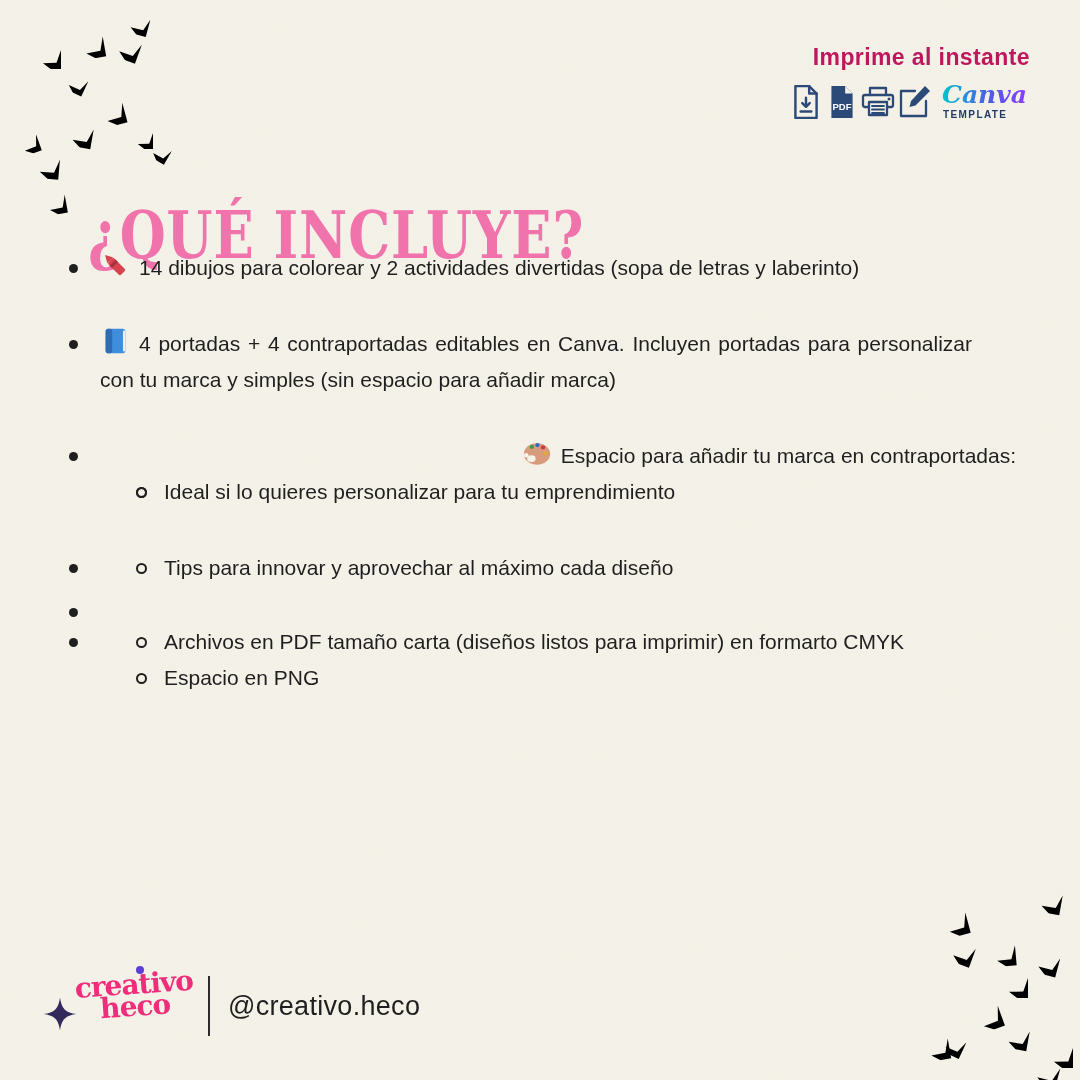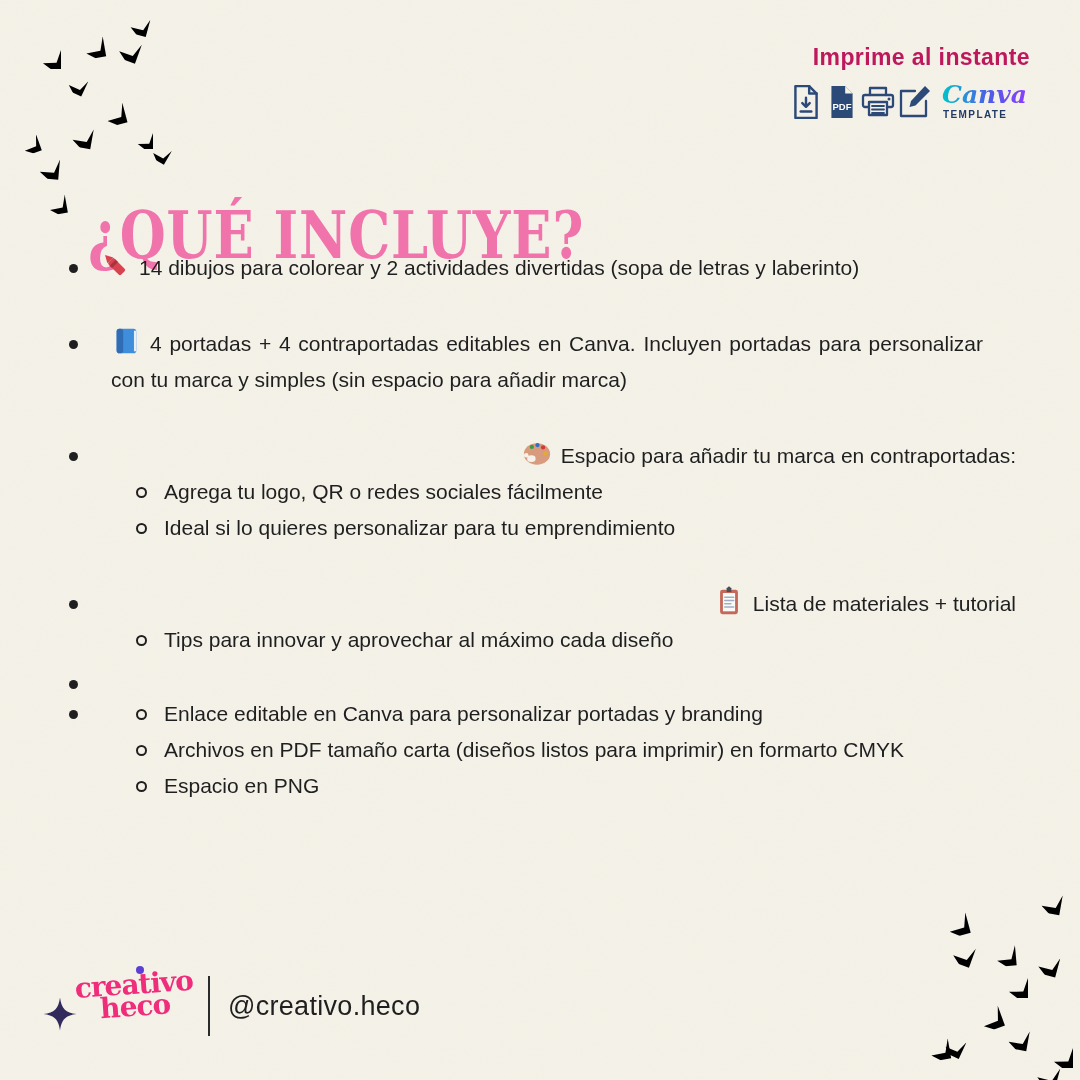--- a/index.html
+++ b/index.html
@@ -31,21 +31,21 @@
   }
 
   
   .content{position:absolute;left:100px;top:250px;width:916px;z-index:3;font-size:21px;line-height:36px;}
   .item{position:relative;margin-bottom:40px;}
   .item.tight{margin-bottom:8px;}
   .item.empty{margin-bottom:2px;min-height:28px;}
   .bullet{position:absolute;left:-31px;top:14px;width:9px;height:9px;background:#1f1f1f;border-radius:50%;}
   .item-text{margin:0;text-align:right;}
   .just{text-align:justify;}
-  .narrow{max-width:872px;margin-left:11px;}
+  .narrow{max-width:872px;}
   .emoji{width:30px;height:30px;vertical-align:-5px;margin-right:9px;}
   .sub{list-style:none;margin:0;padding:0 0 0 36px;}
   .sub li{position:relative;padding-left:28px;}
   .sub-circle{position:absolute;left:0;top:13px;width:11px;height:11px;border:2.5px solid #1f1f1f;border-radius:50%;box-sizing:border-box;background:transparent;}
 
   
   .footer{position:absolute;left:48px;bottom:40px;display:flex;align-items:center;gap:18px;z-index:3;}
   .logo{position:relative;width:142px;height:68px;}
   .sparkle{position:absolute;left:-6px;top:24px;width:36px;height:36px;}
   .sparkle path{fill:#332a5c;}
@@ -221,47 +221,39 @@
       <p class="item-text"><svg class="emoji" viewBox="0 0 32 32">
             <ellipse cx="16" cy="17" rx="14" ry="11.5" fill="#d89b7e"></ellipse>
             <ellipse cx="10" cy="22" rx="4.5" ry="3.5" fill="#f5f2e9"></ellipse>
             <circle cx="4.5" cy="18.5" r="2.4" fill="#f5f2e9"></circle>
             <circle cx="10.5" cy="9.5" r="2.3" fill="#3f9b43"></circle>
             <circle cx="16.5" cy="7.5" r="2.3" fill="#2f6fc2"></circle>
             <circle cx="22.5" cy="10" r="2.3" fill="#cf3b3b"></circle>
             <circle cx="25" cy="16.5" r="2.3" fill="#e2a93b"></circle>
           </svg><span>Espacio para añadir tu marca en contraportadas:</span></p>
       <ul class="sub">
-        <li><span class="sub-circle"></span><span>Agrega tu logo, QR o redes sociales fácilmente</span></li>
+        <li><span class="sub-circle"></span></li>
         <li><span class="sub-circle"></span><span>Ideal si lo quieres personalizar para tu emprendimiento</span></li>
       </ul>
     </div>
 
     <div class="item tight">
       <span class="bullet"></span>
-      <p class="item-text"><svg class="emoji" viewBox="0 0 32 32">
-            <rect x="6.5" y="4" width="19" height="26" rx="2.5" fill="#c4685a"></rect>
-            <rect x="9.5" y="7.5" width="13" height="19.5" fill="#fbfaf7"></rect>
-            <path d="M11.5 12 H21 M11.5 15.5 H21 M11.5 19 H18 M11.5 22.5 H21" stroke="#9fb0c4" stroke-width="1.6" stroke-linecap="round"></path>
-            <rect x="13.5" y="1.5" width="5" height="5" rx="1" fill="#4a4f57"></rect>
-            <circle cx="16" cy="1.8" r="1.2" fill="#4a4f57"></circle>
-          </svg><span>Lista de materiales + tutorial</span></p>
       <ul class="sub">
         <li><span class="sub-circle"></span><span>Tips para innovar y aprovechar al máximo cada diseño</span></li>
       </ul>
     </div>
 
     <div class="item empty">
       <span class="bullet"></span>
     </div>
 
     <div class="item">
       <span class="bullet"></span>
       <ul class="sub">
-        <li><span class="sub-circle"></span><span>Enlace editable en Canva para personalizar portadas y branding</span></li>
         <li><span class="sub-circle"></span><span>Archivos en PDF tamaño carta (diseños listos para imprimir) en formarto CMYK</span></li>
         <li><span class="sub-circle"></span><span>Espacio en PNG</span></li>
       </ul>
     </div>
 
   </div>
 
   <div class="footer">
     <div class="logo">
       <svg class="sparkle" viewBox="-13 -13 26 26">

